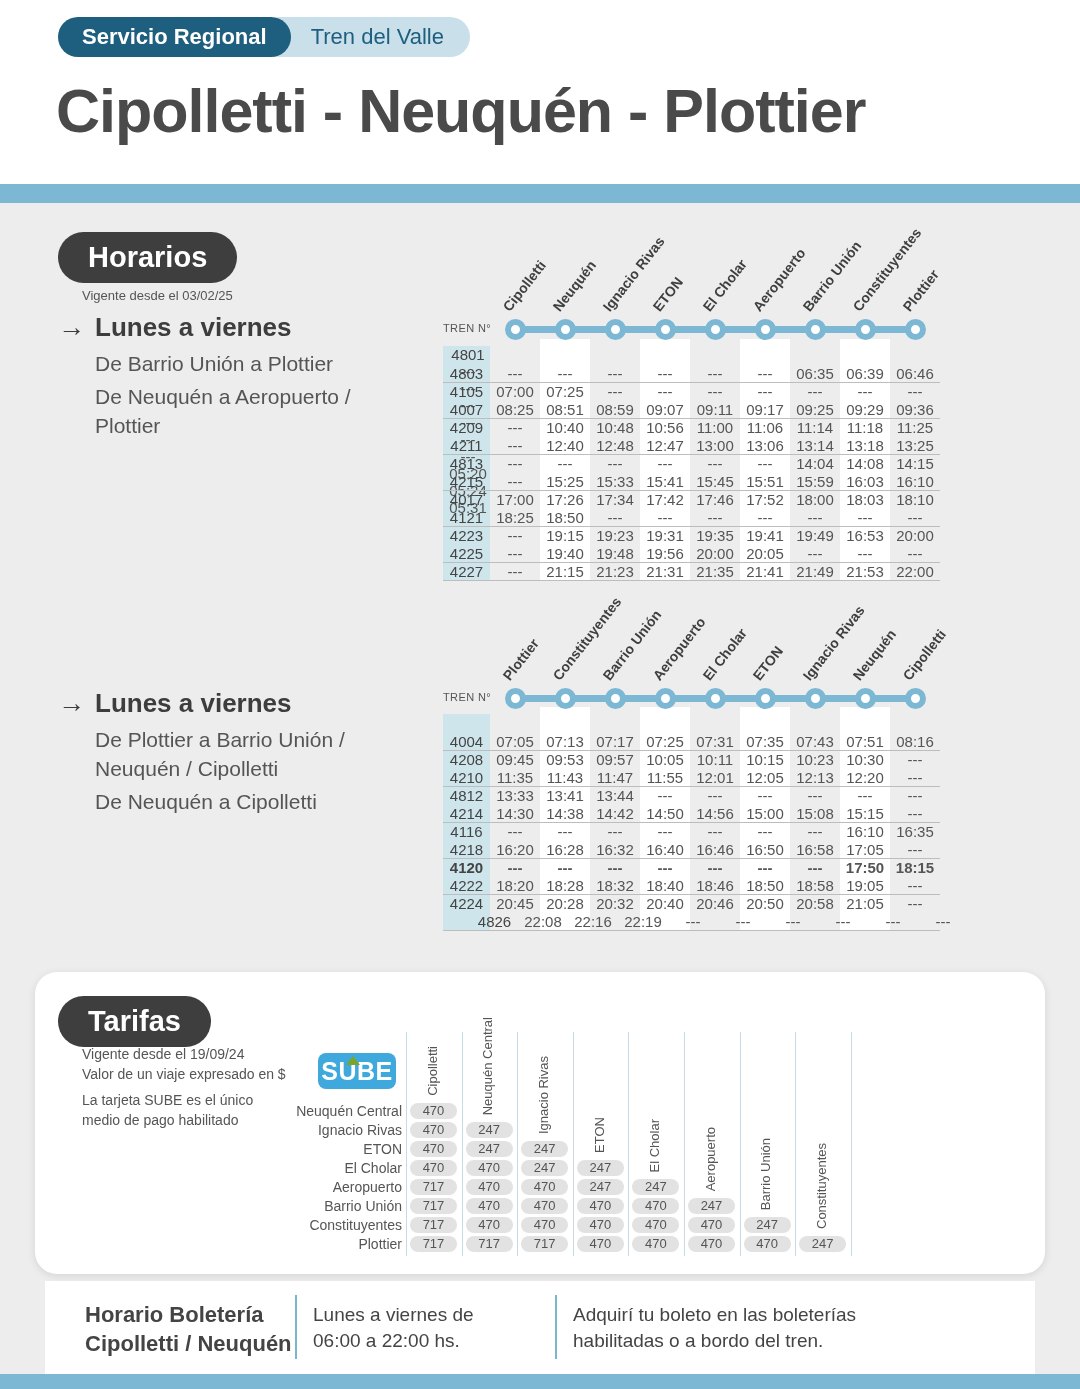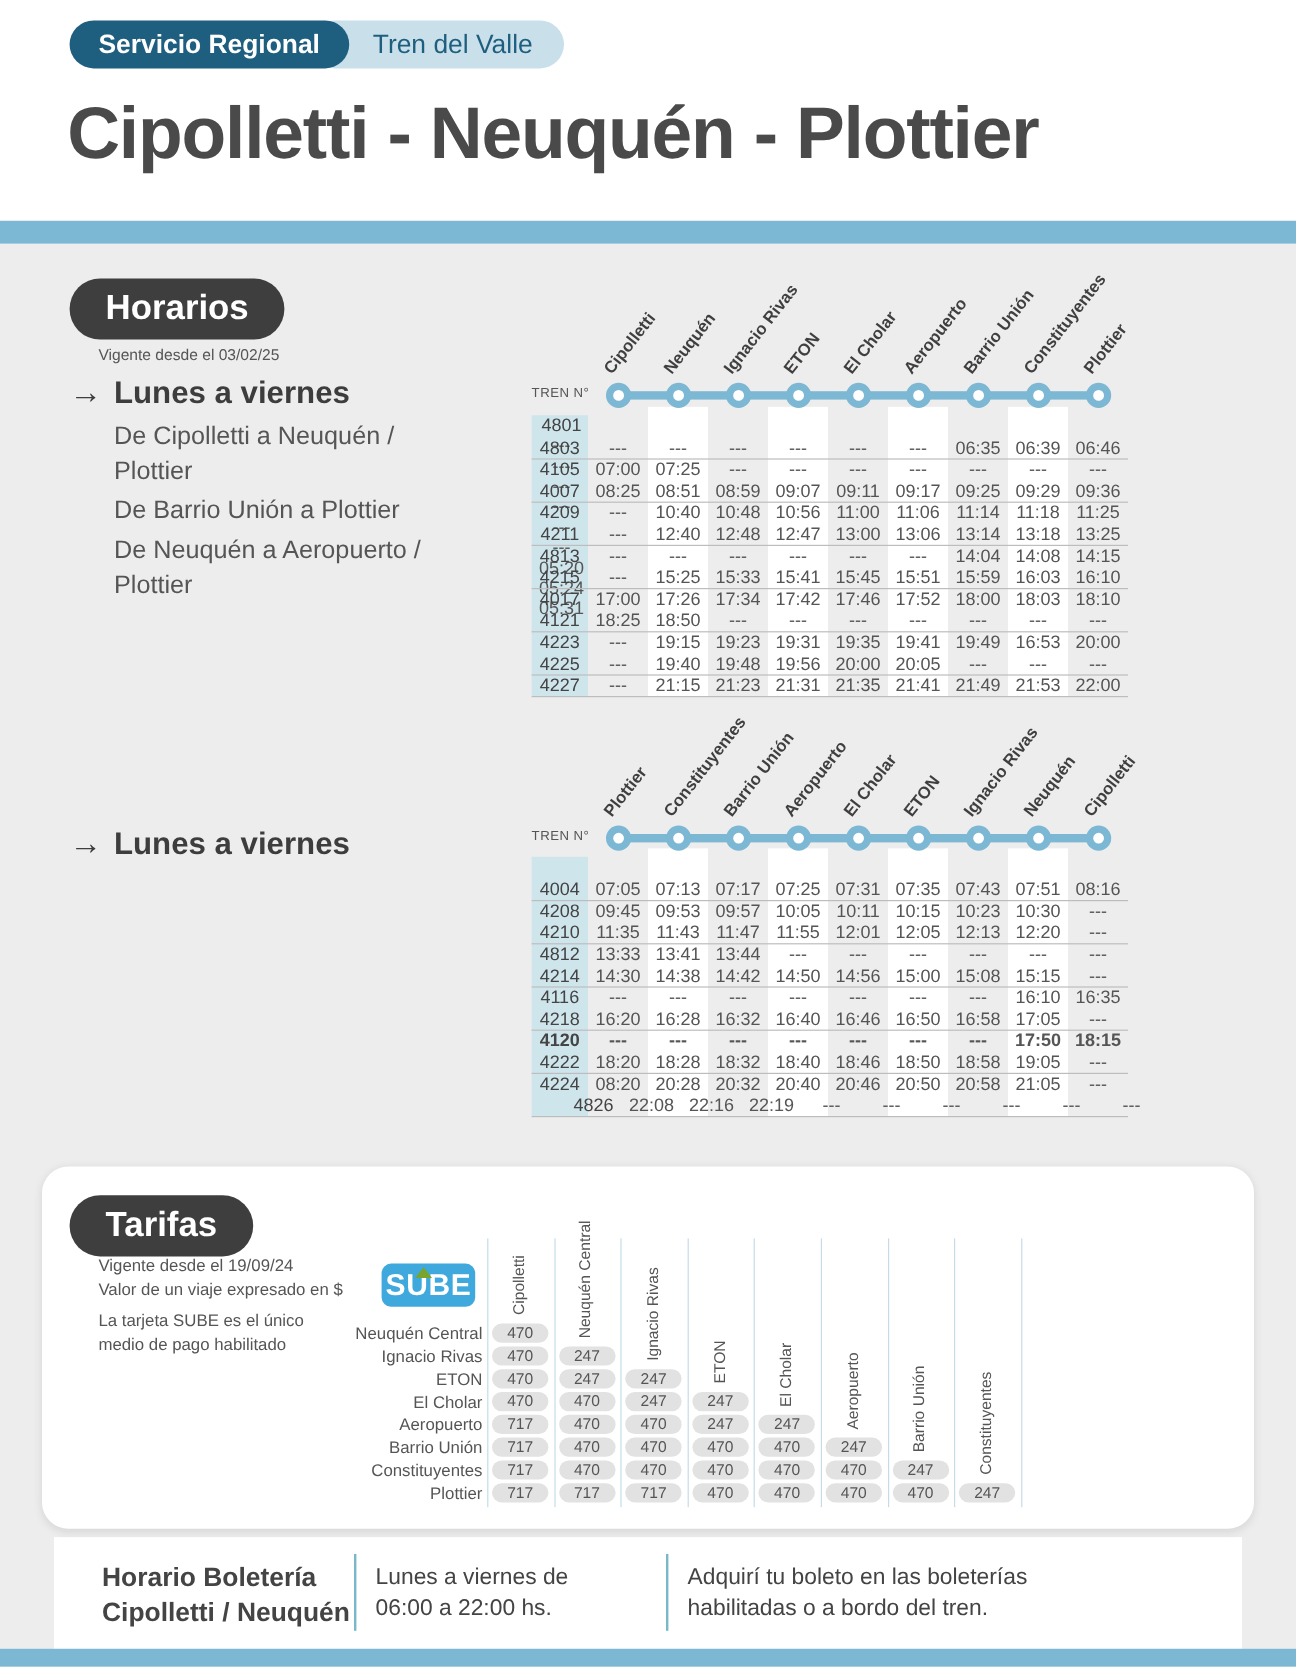--- a/index.html
+++ b/index.html
@@ -83,21 +83,20 @@
   <div class="pill-badge" id="horarios-badge">Horarios</div>
   <div class="valid-note" id="horarios-valid">Vigente desde el 03/02/25</div>
 
   <section class="timetable" id="timetable-0">
       <div class="day-block" style="top: 312px;">
         <div class="day-title-row">
           <div class="arrow">→</div>
           <div class="day-title">Lunes a viernes</div>
         </div>
         <div class="routes">
-          <div class="route-line-text">De Cipolletti a Neuquén / Plottier</div>
           <div class="route-line-text">De Barrio Unión a Plottier</div>
           <div class="route-line-text">De Neuquén a Aeropuerto / Plottier</div>
         </div>
       </div>
       <div class="col-stripe" style="left: 540px; top: 339px; height: 241px;"></div>
       <div class="col-stripe" style="left: 640px; top: 339px; height: 241px;"></div>
       <div class="col-stripe" style="left: 740px; top: 339px; height: 241px;"></div>
       <div class="col-stripe" style="left: 840px; top: 339px; height: 241px;"></div>
       <div class="tren-label" style="top: 322px;">TREN N°</div>
       <div class="route-bar" style="left: 515px; top: 326px; width: 400px;"></div>
@@ -282,20 +281,24 @@
       <div class="row-sep" style="top: 490px;"></div>
       <div class="row-sep" style="top: 526px;"></div>
       <div class="row-sep" style="top: 562px;"></div>
       <div class="row-sep" style="top: 580px;"></div>
     </section>
   <section class="timetable" id="timetable-1">
       <div class="day-block" style="top: 688px;">
         <div class="day-title-row">
           <div class="arrow">→</div>
           <div class="day-title">Lunes a viernes</div>
+        </div>
+        <div class="routes">
+          <div class="route-line-text">De Plottier a Barrio Unión / Neuquén / Cipolletti</div>
+          <div class="route-line-text">De Neuquén a Cipolletti</div>
         </div>
       </div>
       <div class="col-stripe" style="left: 540px; top: 707px; height: 223px;"></div>
       <div class="col-stripe" style="left: 640px; top: 707px; height: 223px;"></div>
       <div class="col-stripe" style="left: 740px; top: 707px; height: 223px;"></div>
       <div class="col-stripe" style="left: 840px; top: 707px; height: 223px;"></div>
       <div class="tren-label" style="top: 691px;">TREN N°</div>
       <div class="route-bar" style="left: 515px; top: 695px; width: 400px;"></div>
       <div class="station-dot" style="left: 505px; top: 688px;"></div>
       <div class="station-label" style="left: 513px; top: 667px;">Plottier</div>
@@ -419,21 +422,21 @@
         <div class="cell time">18:32</div>
         <div class="cell time">18:40</div>
         <div class="cell time">18:46</div>
         <div class="cell time">18:50</div>
         <div class="cell time">18:58</div>
         <div class="cell time">19:05</div>
         <div class="cell time">---</div>
       </div>
       <div class="t-row" style="top: 894px;">
         <div class="cell train">4224</div>
-        <div class="cell time">08:20</div>
+        <div class="cell time">20:45</div>
         <div class="cell time">20:28</div>
         <div class="cell time">20:32</div>
         <div class="cell time">20:40</div>
         <div class="cell time">20:46</div>
         <div class="cell time">20:50</div>
         <div class="cell time">20:58</div>
         <div class="cell time">21:05</div>
         <div class="cell time">---</div>
       </div>
       <div class="t-row" style="top: 912px; padding-left: 28px;">

